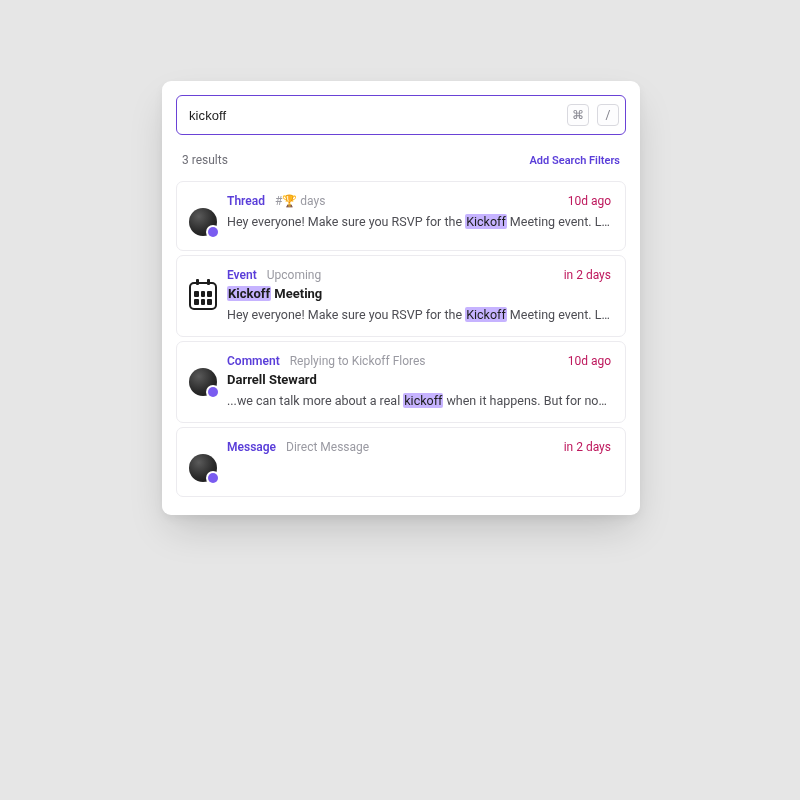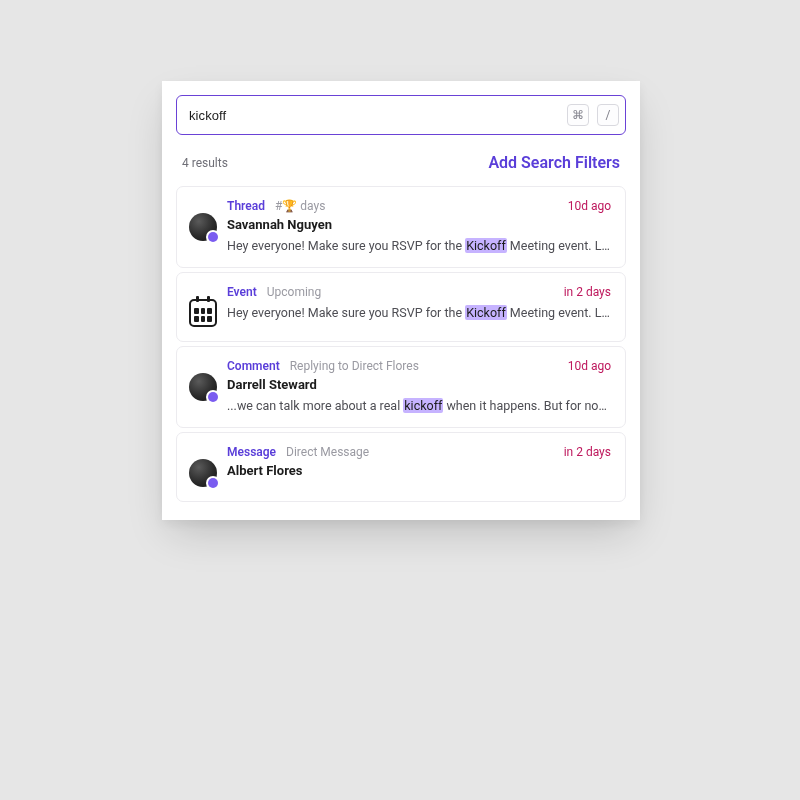--- a/index.html
+++ b/index.html
@@ -10,21 +10,21 @@
       font-family: -apple-system, BlinkMacSystemFont, "Segoe UI", Roboto, Helvetica, Arial, sans-serif;
       overflow: hidden;
       position: relative;
     }
     .panel {
       position: absolute;
       left: 162px;
       top: 81px;
       width: 478px;
       background: #ffffff;
-      border-radius: 0;
+      border-radius: 9px;
       box-shadow: 0 18px 40px -8px rgba(0,0,0,0.18), 0 4px 10px rgba(0,0,0,0.05);
       padding: 14px 14px 18px 14px;
     }
     .search-row {
       display: flex;
       align-items: center;
       border: 1.5px solid #6a42d6;
       border-radius: 6px;
       height: 40px;
       padding: 0 6px 0 12px;
@@ -58,21 +58,21 @@
       display: flex;
       align-items: center;
       justify-content: space-between;
       padding: 18px 6px 14px 6px;
     }
     .results-count {
       font-size: 12px;
       color: #6f6f77;
     }
     .add-filters {
-      font-size: 16px;
+      font-size: 11px;
       font-weight: 600;
       color: #5a3ed9;
       cursor: pointer;
     }
     .results {
       display: flex;
       flex-direction: column;
       gap: 4px;
     }
     .card {
@@ -202,40 +202,39 @@
 
 <div class="panel">
 
   <div class="search-row">
     <input class="search-input" value="kickoff" style="">
     <span class="key-badge">⌘</span>
     <span class="key-badge slash">/</span>
   </div>
 
   <div class="meta-row">
-    <span class="results-count">4 results</span>
+    <span class="results-count">3 results</span>
     <span class="add-filters">Add Search Filters</span>
   </div>
 
   <div class="results">
 
     <div class="card">
       <div class="avatar-wrap">
         <span class="avatar"></span>
         <span class="avatar-badge">
           <span class="badge-dot badge-thread"></span>
         </span>
       </div>
       <div class="card-body">
         <div class="card-head">
           <span class="type-label">Thread</span>
           <span class="sub-label">#🏆 days</span>
           <span class="time">10d ago</span>
         </div>
-        <div class="title-line">Savannah Nguyen</div>
         <div class="snippet">
           <span>Hey everyone! Make sure you RSVP for the </span><mark class="hit">Kickoff</mark><span> Meeting event. Love seeing all these...</span>
         </div>
       </div>
     </div>
 
     <div class="card">
       <div class="calendar-icon">
         <div class="calendar-grid">
             <span></span>
@@ -244,38 +243,41 @@
             <span></span>
             <span></span>
             <span></span>
           </div>
       </div>
       <div class="card-body">
         <div class="card-head">
           <span class="type-label">Event</span>
           <span class="sub-label">Upcoming</span>
           <span class="time">in 2 days</span>
+        </div>
+        <div class="title-line">
+          <mark class="hit">Kickoff</mark><span class="bold-inline"> Meeting</span>
         </div>
         <div class="snippet">
           <span>Hey everyone! Make sure you RSVP for the </span><mark class="hit">Kickoff</mark><span> Meeting event. Love seeing all these...</span>
         </div>
       </div>
     </div>
 
     <div class="card">
       <div class="avatar-wrap">
         <span class="avatar"></span>
         <span class="avatar-badge">
           <span class="badge-dot badge-comment"></span>
         </span>
       </div>
       <div class="card-body">
         <div class="card-head">
           <span class="type-label">Comment</span>
-          <span class="sub-label">Replying to Direct Flores</span>
+          <span class="sub-label">Replying to Kickoff Flores</span>
           <span class="time">10d ago</span>
         </div>
         <div class="title-line">Darrell Steward</div>
         <div class="snippet">
           <span>...we can talk more about a real </span><mark class="hit">kickoff</mark><span> when it happens. But for now...</span>
         </div>
       </div>
     </div>
 
     <div class="card">
@@ -284,19 +286,18 @@
         <span class="avatar-badge">
           <span class="badge-dot badge-message"></span>
         </span>
       </div>
       <div class="card-body">
         <div class="card-head">
           <span class="type-label">Message</span>
           <span class="sub-label">Direct Message</span>
           <span class="time">in 2 days</span>
         </div>
-        <div class="title-line">Albert Flores</div>
       </div>
     </div>
 
   </div>
 
 </div>
 
 </body></html>

